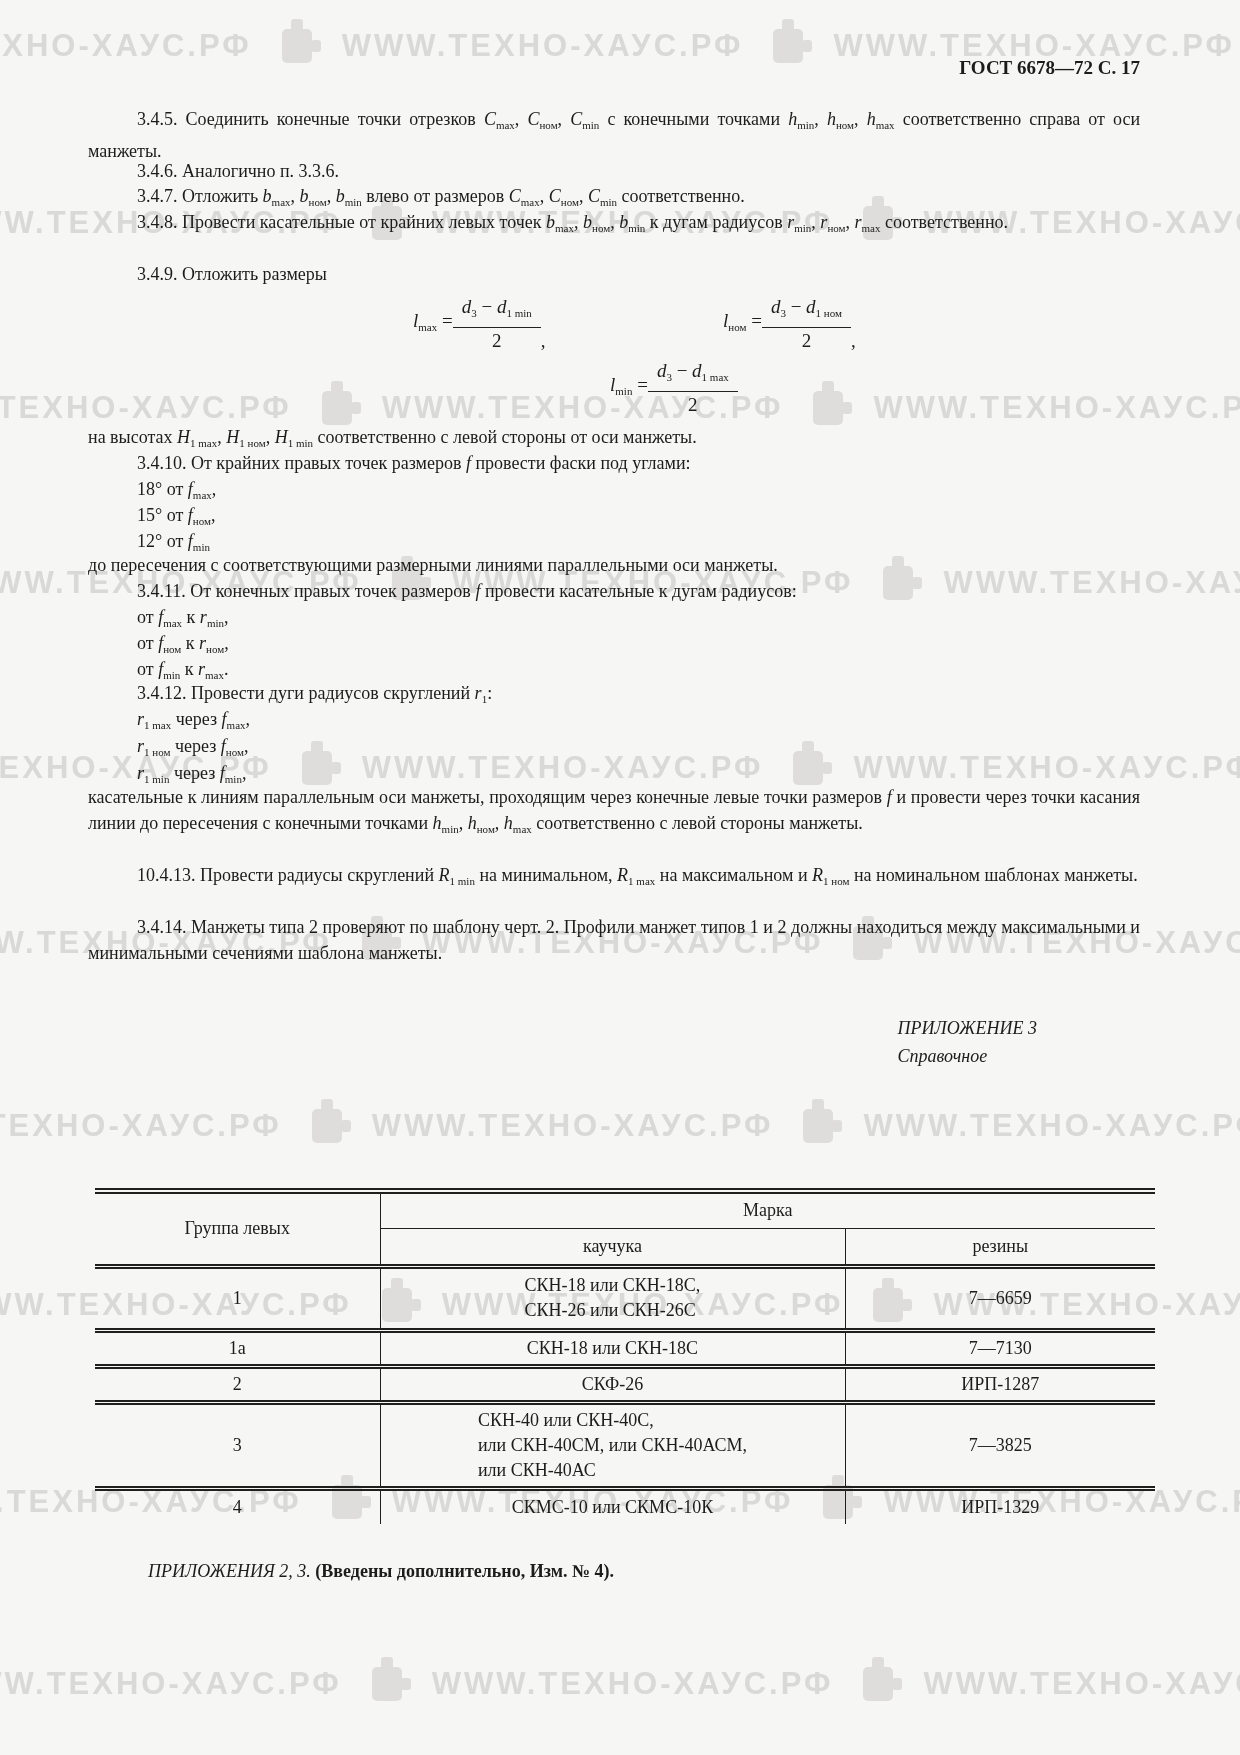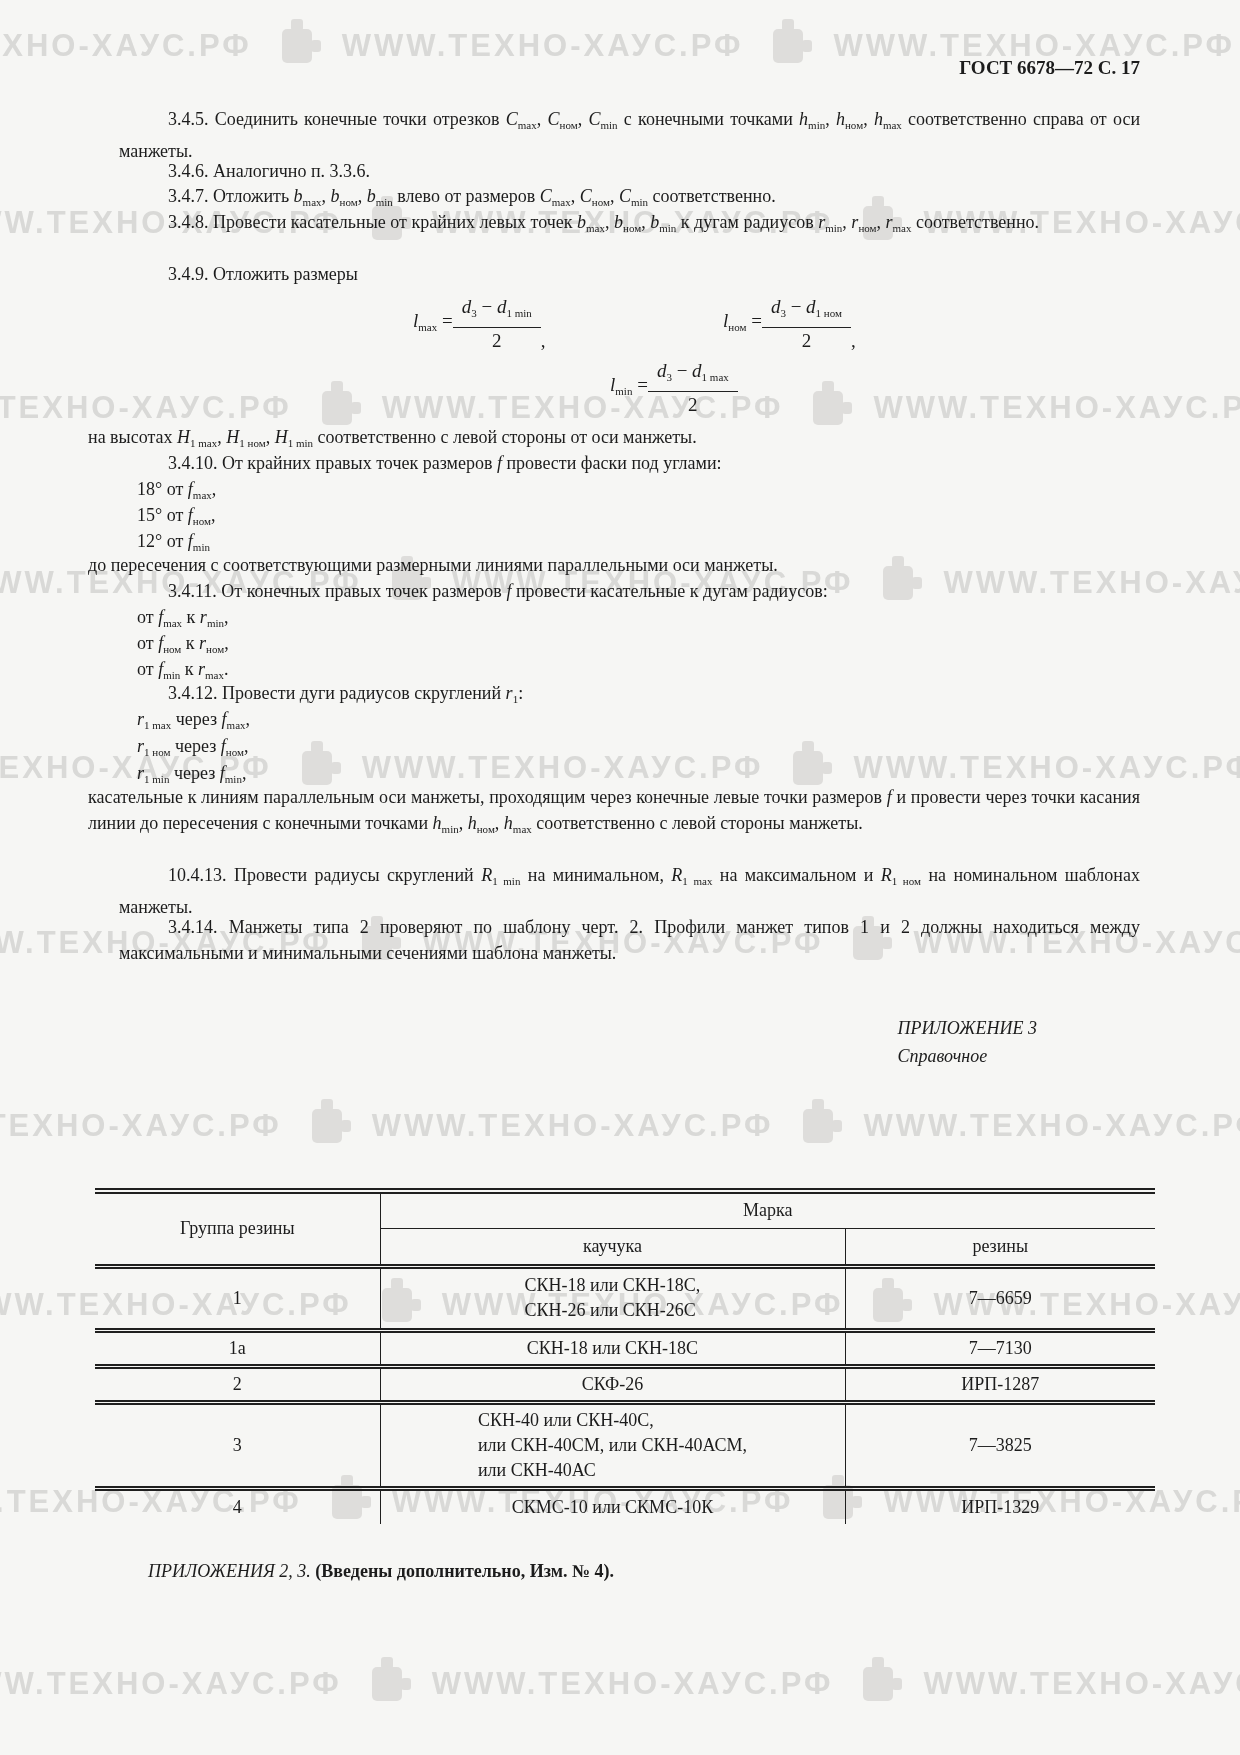--- a/index.html
+++ b/index.html
@@ -20,21 +20,21 @@
   }
   .wm-text{flex:0 0 auto;}
   .wm-ic{position:relative;width:30px;height:34px;background:#dedddb;border-radius:5px;flex:0 0 auto;}
   .wm-ic::before{content:"";position:absolute;top:-10px;left:9px;width:12px;height:12px;background:#dedddb;border-radius:3px;}
   .wm-ic::after{content:"";position:absolute;top:11px;right:-9px;width:10px;height:12px;background:#dedddb;border-radius:3px;}
   
   #content{position:absolute;left:88px;top:0;width:1052px;height:1755px;z-index:1;
     font-size:18px;line-height:26px;}
   .blk{position:absolute;left:0;right:0;}
   .just{text-align:justify;}
-  .ind{text-indent:49px;margin-left:31px;}
+  .ind{text-indent:49px;}
   .item{left:49px;right:auto;}
   .doc-ref{font-weight:bold;font-size:19px;text-align:right;}
   .v{font-style:italic;}
   .sb{font-size:11px;vertical-align:-4px;letter-spacing:0;}
   .bld{font-weight:bold;}
   
   .eq{position:absolute;display:inline-flex;align-items:center;font-size:19px;line-height:22px;}
   .frac{display:inline-flex;flex-direction:column;align-items:center;}
   .num{border-bottom:1.6px solid #222;padding:0 9px 3px;}
   .den{padding-top:2px;}
@@ -197,21 +197,21 @@
 
 
   <table class="gtable">
     <colgroup>
         <col style="width:285px">
         <col style="width:465px">
         <col style="width:310px">
       </colgroup>
     <tbody>
         <tr class="h-group">
-      <td rowspan="2" class="bd-r bd-b-dbl">Группа резины</td>
+      <td rowspan="2" class="bd-r bd-b-dbl">Группа левых</td>
       <td colspan="2" class="bd-b-thin">Марка</td>
     </tr>
     <tr class="h-sub">
       <td class="bd-r bd-b-dbl">каучука</td>
       <td class="bd-b-dbl">резины</td>
     </tr>
     <tr class="r1">
       <td class="bd-r bd-b-dbl">1</td>
       <td class="bd-r bd-b-dbl"><span class="cell-left-wrap"><span>СКН-18 или СКН-18С,</span><br><span>СКН-26 или СКН-26С</span></span></td>
       <td class="bd-b-dbl rez-cell">7—6659</td>

